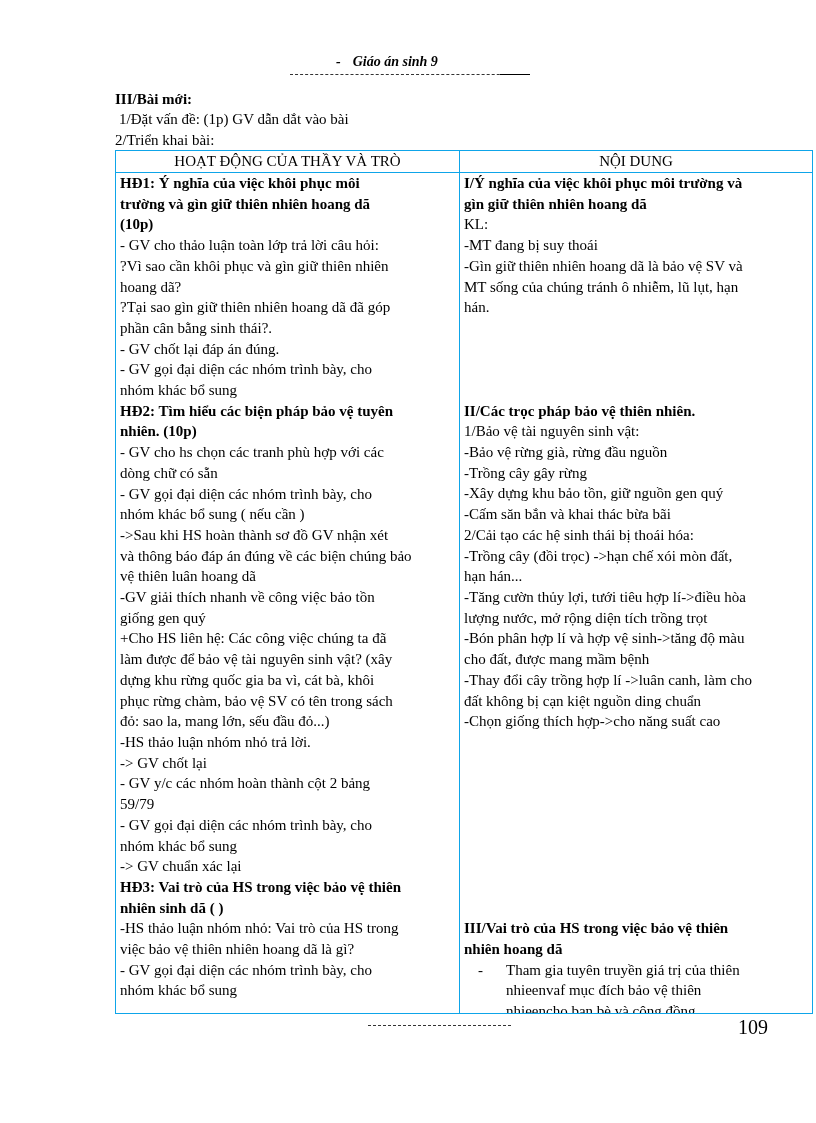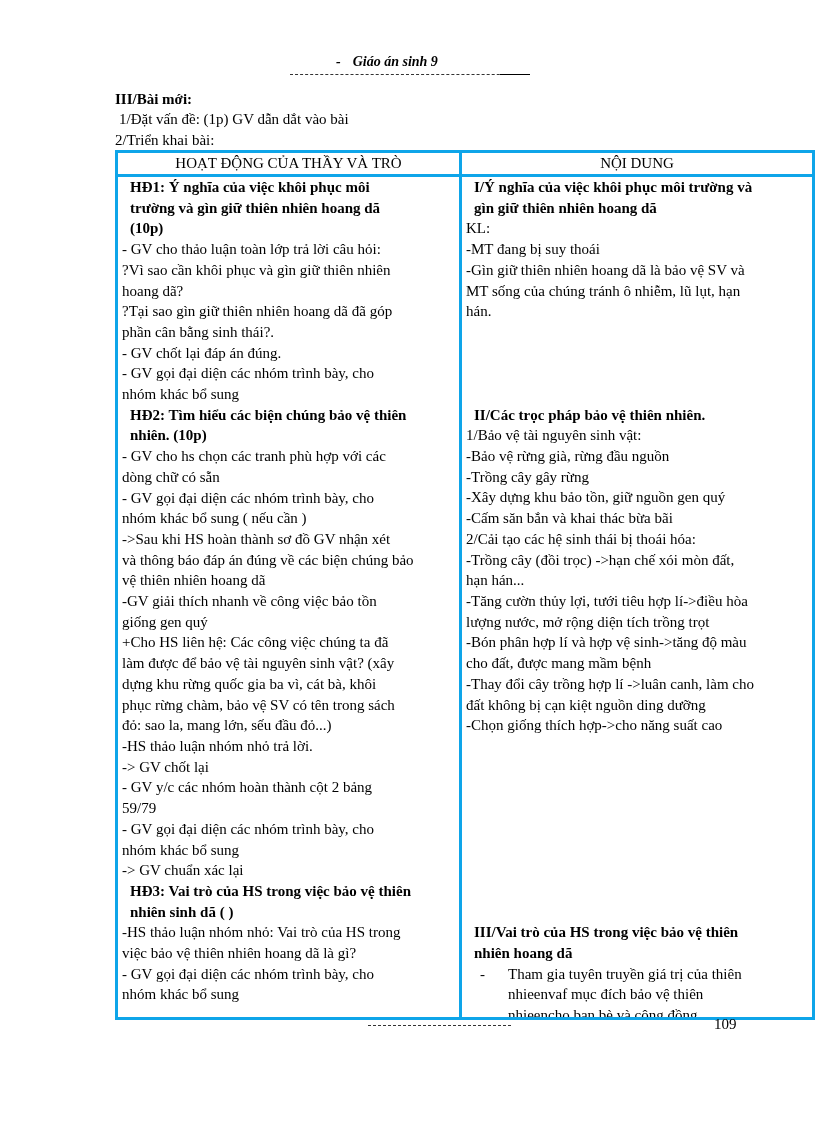--- a/index.html
+++ b/index.html
@@ -8,33 +8,33 @@
   .header-title { position: absolute; left: 288px; top: 54px; font-size: 14px; font-weight: bold; font-style: italic; margin-left: 48px; }
   .header-title .dash { margin-right: 12px; }
   .header-rule { position: absolute; left: 290px; top: 74px; width: 240px; height: 0; border-top: 1px dashed #333; }
   .header-rule::after { content: ""; position: absolute; right: 0; top: -1px; width: 30px; border-top: 1px solid #000; }
   .sec { position: absolute; left: 115px; font-size: 15px; line-height: 20px; }
   .sec-title { top: 89px; font-weight: bold; }
   .sec-1 { top: 109px; left: 119px; }
   .sec-2 { top: 130px; }
   table.plan { position: absolute; left: 115px; top: 150px; width: 697px; border-collapse: collapse;
                table-layout: fixed; font-size: 15px; }
-  table.plan td, table.plan th { border: 3px solid #0ea5e9; vertical-align: top; padding: 0 4px; }
+  table.plan td, table.plan th { border: 1px solid #0ea5e9; vertical-align: top; padding: 0 4px; }
   table.plan th { font-weight: normal; text-align: center; height: 21px; line-height: 21px; font-size: 15px; }
   col.left { width: 344px; }
   col.right { width: 353px; }
   .cell-body { height: 840px; overflow: hidden; }
   .ln { display: block; line-height: 20.7px; text-align: justify; text-align-last: auto; }
-  .b { font-weight: bold; margin-left: 8px; }
+  .b { font-weight: bold; }
   .spacer { display: block; height: 20.7px; }
   .bullet { display: flex; }
   .bullet .mk { width: 28px; padding-left: 14px; flex: none; }
   .bullet .tx { flex: 1; text-align: justify; }
   .footer-rule { position: absolute; left: 368px; top: 1025px; width: 143px; border-top: 1px dashed #333; }
-  .page-num { position: absolute; left: 714px; top: 1016px; font-size: 15px; }
+  .page-num { position: absolute; left: 738px; top: 1016px; font-size: 20px; }
 </style>
 </head>
 <body>
 
 <div class="header-title">
   <span class="dash">-</span><span>Giáo án sinh 9</span>
 </div>
 <div class="header-rule"></div>
 
 <div class="sec sec-title">III/Bài mới:</div>
@@ -60,29 +60,29 @@
         <span class="ln b">(10p)</span>
         <span class="ln">- GV cho thảo luận toàn lớp trả lời câu hỏi:</span>
         <span class="ln">?Vì sao cần khôi phục và gìn giữ thiên nhiên</span>
         <span class="ln">hoang dã?</span>
         <span class="ln">?Tại sao gìn giữ thiên nhiên hoang dã đã góp</span>
         <span class="ln">phần cân bằng sinh thái?.</span>
         <span class="ln">- GV chốt lại đáp án đúng.</span>
         <span class="ln">- GV gọi đại diện các nhóm trình bày, cho</span>
         <span class="ln">nhóm khác bổ sung</span>
 
-        <span class="ln b">HĐ2: Tìm hiểu các biện chúng bảo vệ thiên</span>
+        <span class="ln b">HĐ2: Tìm hiểu các biện pháp bảo vệ tuyên</span>
         <span class="ln b">nhiên. (10p)</span>
         <span class="ln">- GV cho hs chọn các tranh phù hợp với các</span>
         <span class="ln">dòng chữ có sẵn</span>
         <span class="ln">- GV gọi đại diện các nhóm trình bày, cho</span>
         <span class="ln">nhóm khác bổ sung ( nếu cần )</span>
         <span class="ln">-&gt;Sau khi HS hoàn thành sơ đồ GV nhận xét</span>
         <span class="ln">và thông báo đáp án đúng về các biện chúng bảo</span>
-        <span class="ln">vệ thiên nhiên hoang dã</span>
+        <span class="ln">vệ thiên luân hoang dã</span>
         <span class="ln">-GV giải thích nhanh về công việc bảo tồn</span>
         <span class="ln">giống gen quý</span>
         <span class="ln">+Cho HS liên hệ: Các công việc chúng ta đã</span>
         <span class="ln">làm được để bảo vệ tài nguyên sinh vật? (xây</span>
         <span class="ln">dựng khu rừng quốc gia ba vì, cát bà, khôi</span>
         <span class="ln">phục rừng chàm, bảo vệ SV có tên trong sách</span>
         <span class="ln">đỏ: sao la, mang lớn, sếu đầu đỏ...)</span>
         <span class="ln">-HS thảo luận nhóm nhỏ trả lời.</span>
         <span class="ln">-&gt; GV chốt lại</span>
         <span class="ln">- GV y/c các nhóm hoàn thành cột 2 bảng</span>
@@ -121,21 +121,21 @@
         <span class="ln">-Xây dựng khu bảo tồn, giữ nguồn gen quý</span>
         <span class="ln">-Cấm săn bắn và khai thác bừa bãi</span>
         <span class="ln">2/Cải tạo các hệ sinh thái bị thoái hóa:</span>
         <span class="ln">-Trồng cây (đồi trọc) -&gt;hạn chế xói mòn đất,</span>
         <span class="ln">hạn hán...</span>
         <span class="ln">-Tăng cườn thủy lợi, tưới tiêu hợp lí-&gt;điều hòa</span>
         <span class="ln">lượng nước, mở rộng diện tích trồng trọt</span>
         <span class="ln">-Bón phân hợp lí và hợp vệ sinh-&gt;tăng độ màu</span>
         <span class="ln">cho đất, được mang mầm bệnh</span>
         <span class="ln">-Thay đổi cây trồng hợp lí -&gt;luân canh, làm cho</span>
-        <span class="ln">đất không bị cạn kiệt nguồn ding dưỡng</span>
+        <span class="ln">đất không bị cạn kiệt nguồn ding chuẩn</span>
         <span class="ln">-Chọn giống thích hợp-&gt;cho năng suất cao</span>
         <span class="spacer"></span>
         <span class="spacer"></span>
         <span class="spacer"></span>
         <span class="spacer"></span>
         <span class="spacer"></span>
         <span class="spacer"></span>
         <span class="spacer"></span>
         <span class="spacer"></span>
         <span class="spacer"></span>

